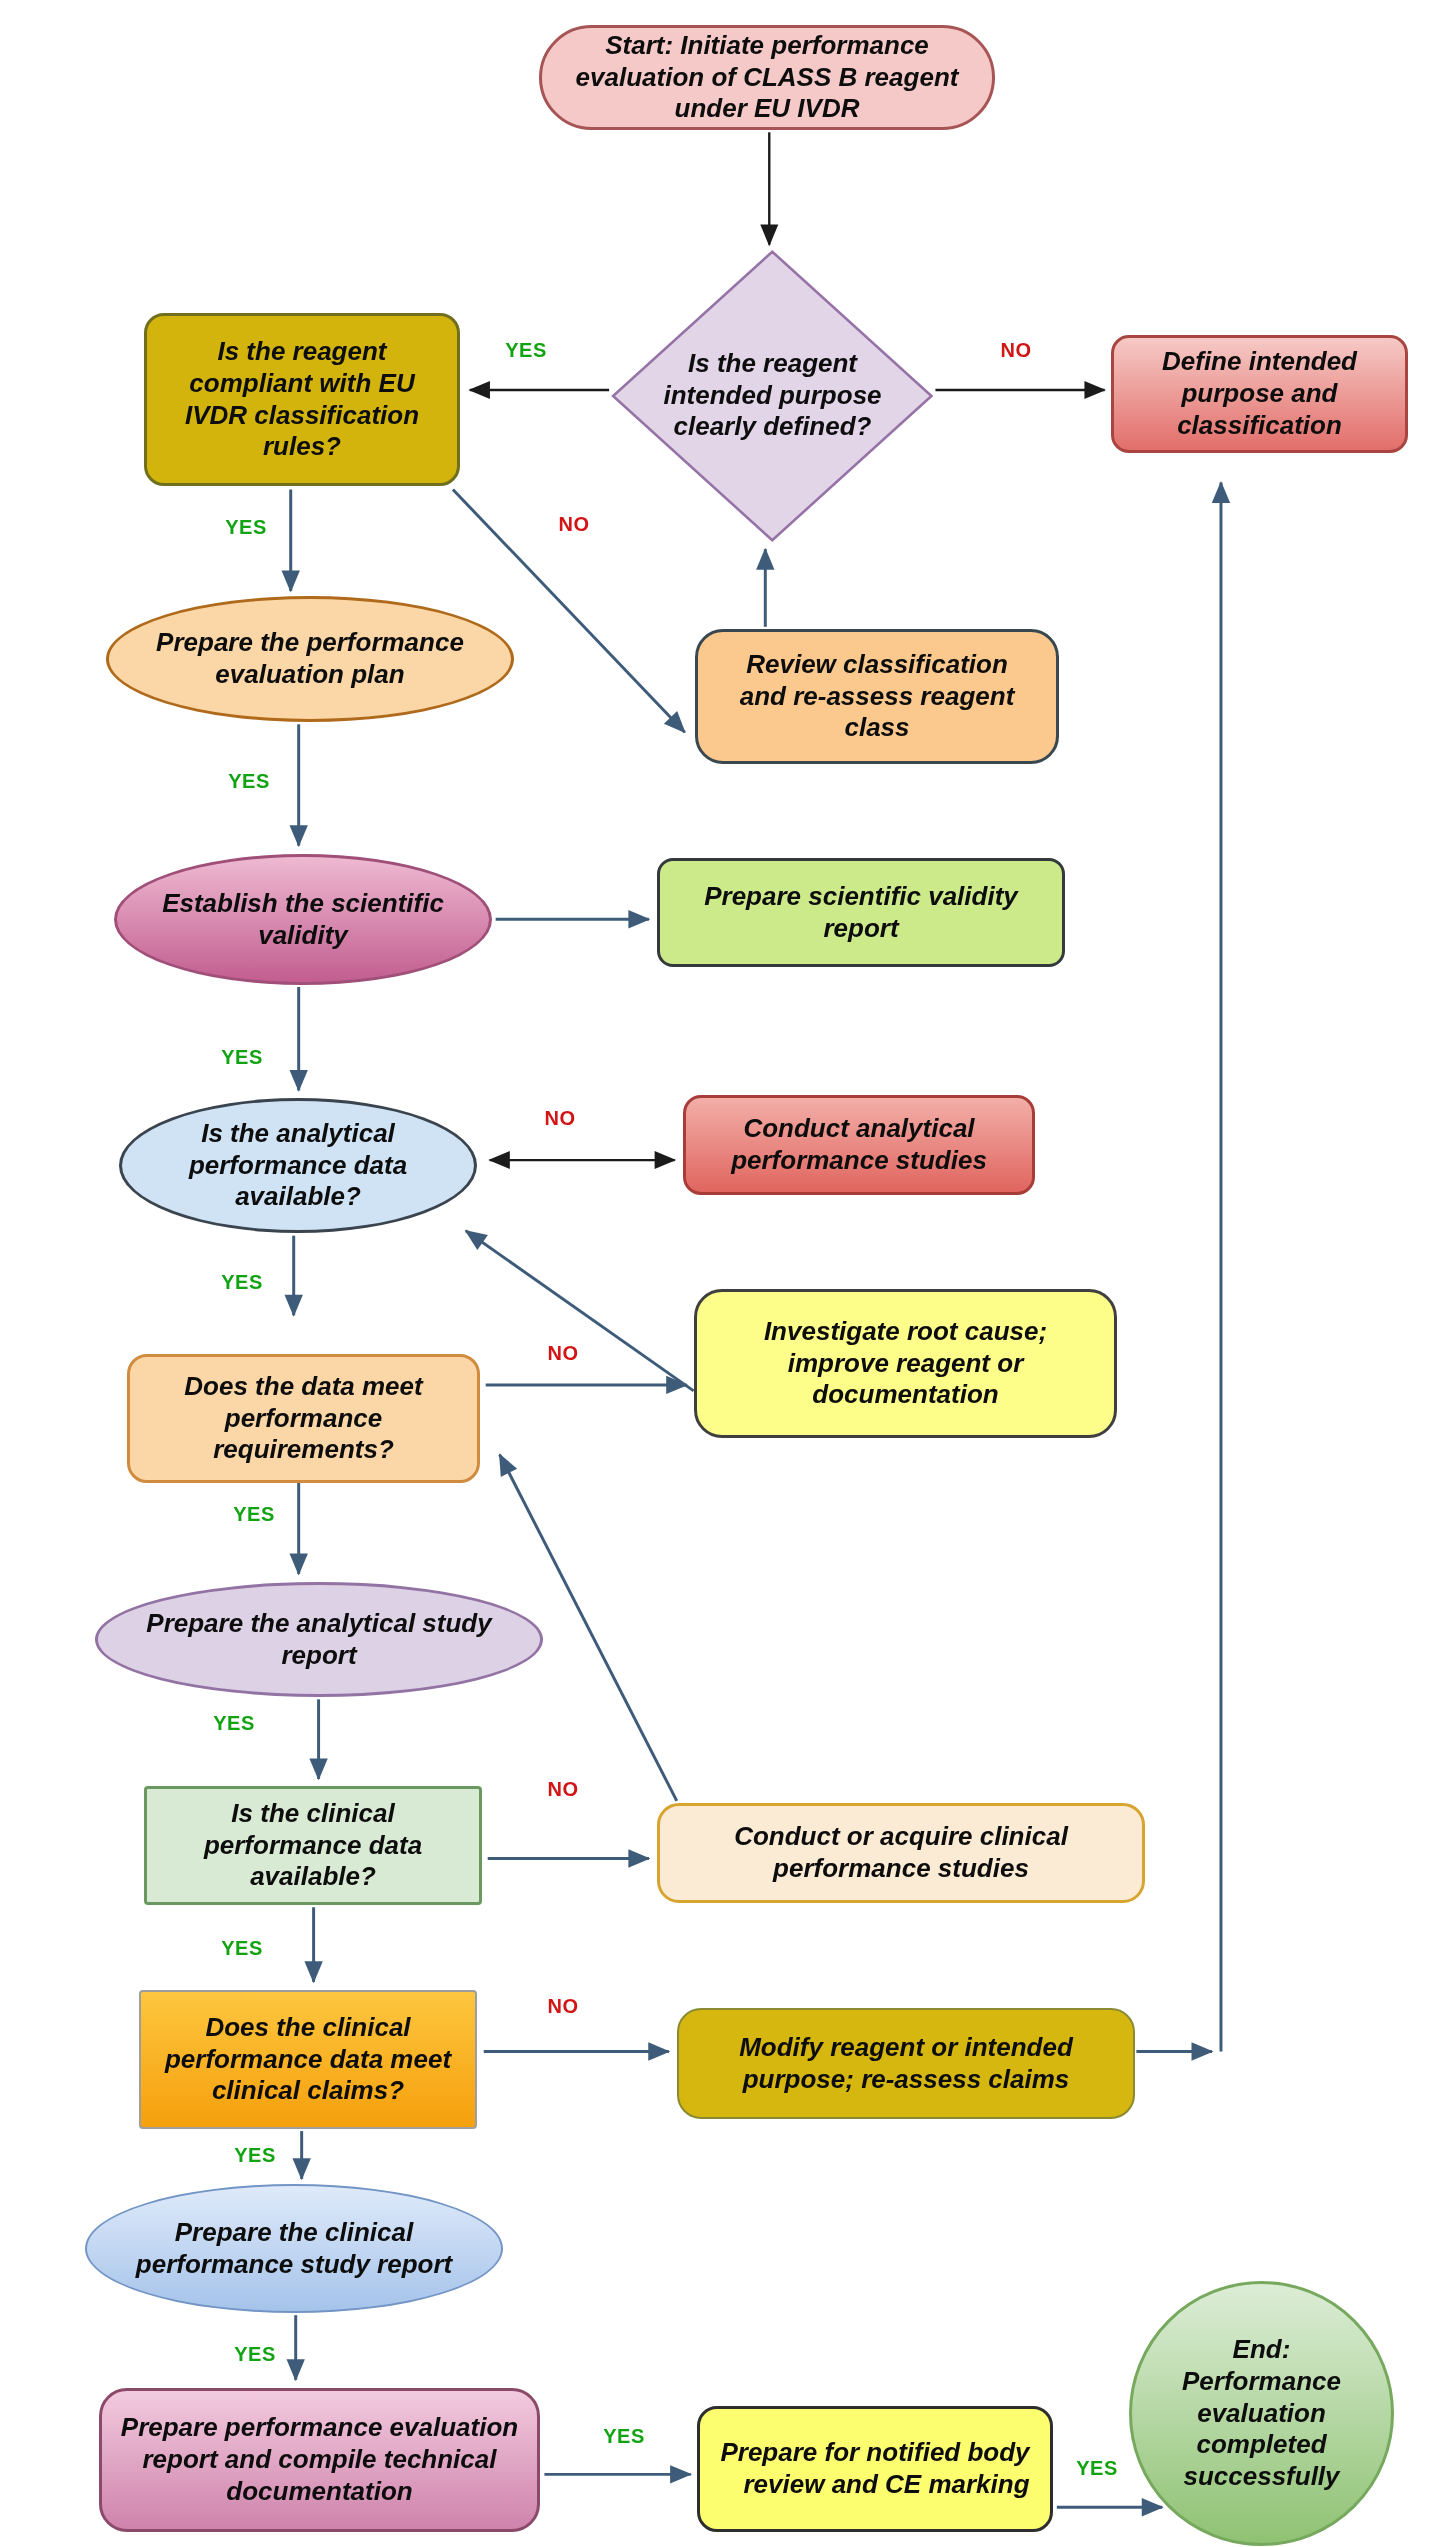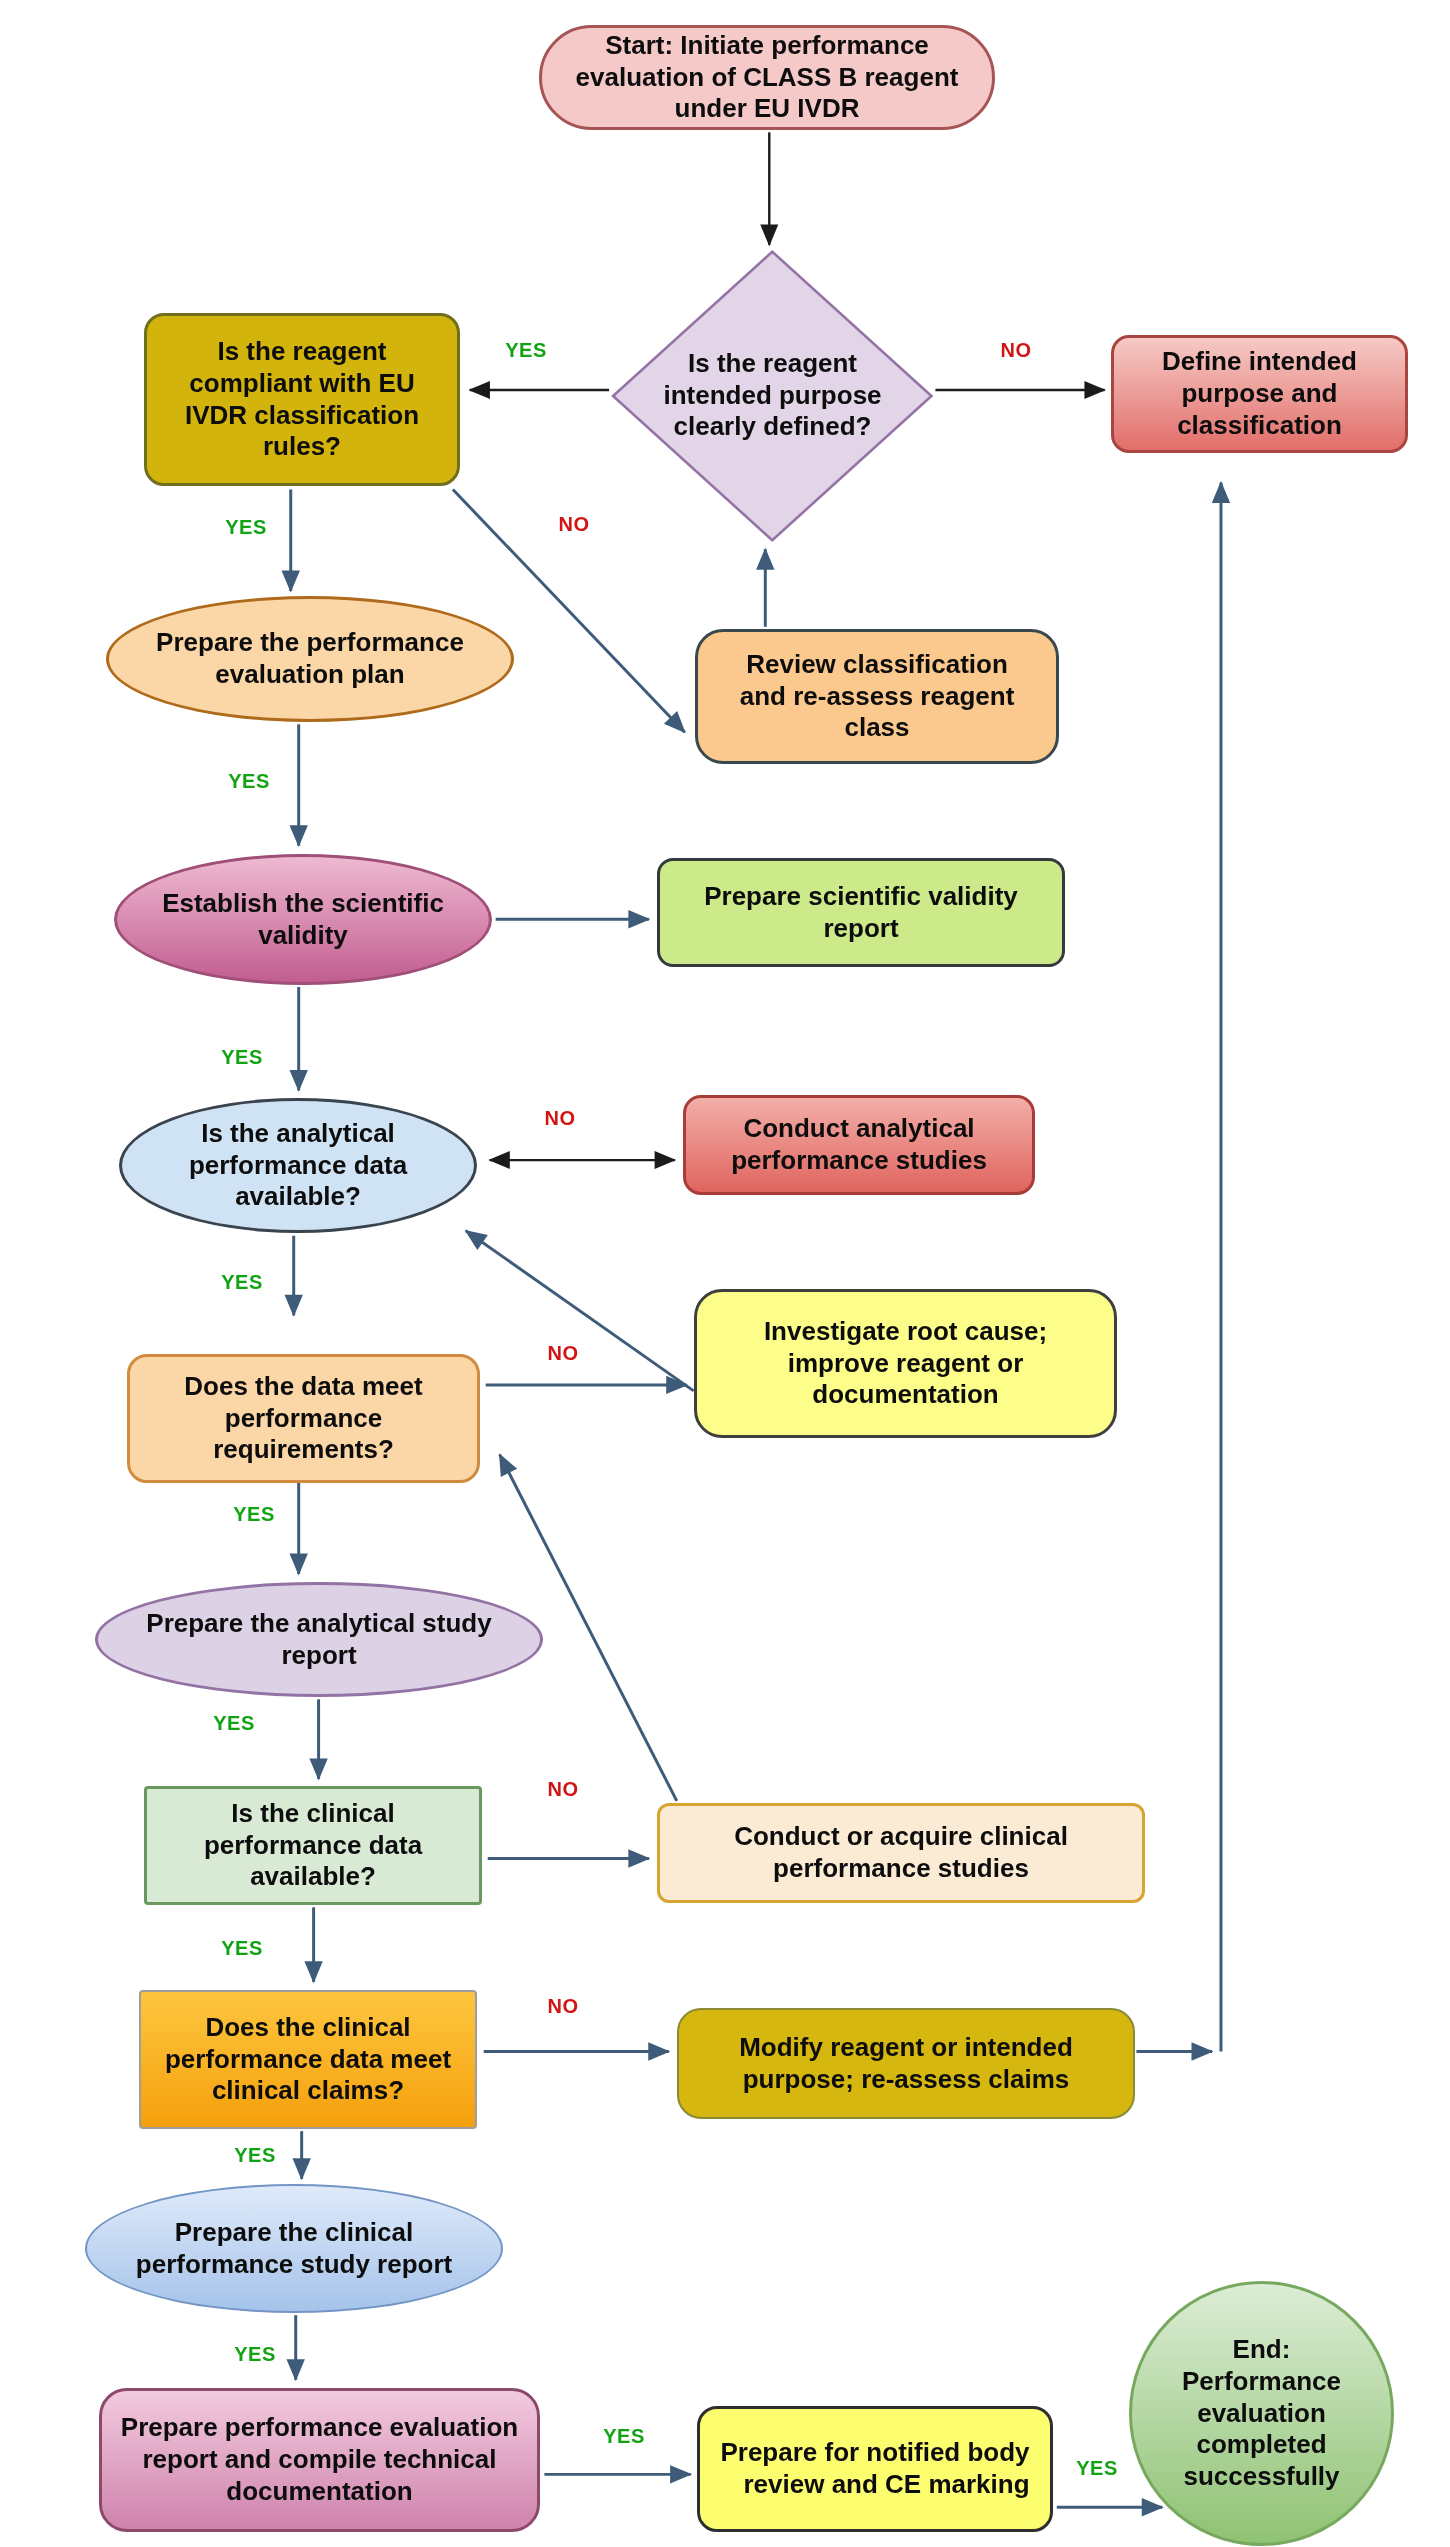--- a/index.html
+++ b/index.html
@@ -15,38 +15,38 @@
   .edge-dark{stroke:var(--c-edge_dark,#1b1b1b);stroke-width:2.4;fill:none;}
   .diamond-shape{fill:var(--c-diamond_fill,#e1d5e7);stroke:var(--c-diamond_border,#9673a6);stroke-width:2.6;}
   .ah-s{fill:var(--c-edge,#3e5c7a);}
   .ah-d{fill:var(--c-edge_dark,#1b1b1b);}
 
   .node{
     position:absolute;
     display:flex;align-items:center;justify-content:center;
     text-align:center;white-space:pre-line;
     font-weight:bold;font-size:26px;line-height:1.22;color:#0d0d0d;
-    box-sizing:border-box;padding:20px 12px;
+    box-sizing:border-box;padding:20px 12px;font-style:italic;
   }
   .ellipse{border-radius:50%;}
   .n-start{background:var(--c-start_fill,#f6c9c9);border:3px solid var(--c-start_border,#a65454);border-radius:54px;}
   .n-diamond{background:transparent;border:none;}
   .n-compliant{background:var(--c-compliant_fill,#d2b40c);border:3px solid var(--c-compliant_border,#6f6f1e);border-radius:20px;}
   .n-define{background:linear-gradient(var(--c-define_top,#f6c9c5),var(--c-define_bottom,#e26e6a));border:3px solid var(--c-define_border,#a94540);border-radius:18px;}
   .n-plan{background:var(--c-plan_fill,#fbd7a8);border:3.5px solid var(--c-plan_border,#b06a1b);}
   .n-review{background:var(--c-review_fill,#fbc98e);border:3px solid var(--c-review_border,#39474f);border-radius:28px;}
   .n-establish{background:linear-gradient(var(--c-establish_top,#eeb9d1),var(--c-establish_bottom,#c25e90));border:3px solid var(--c-establish_border,#9f4f78);}
   .n-scireport{background:var(--c-scireport_fill,#cdea8b);border:3px solid var(--c-scireport_border,#34393c);border-radius:16px;}
   .n-analytical{background:var(--c-analytical_fill,#cfe3f5);border:3.5px solid var(--c-analytical_border,#3a444e);}
   .n-conduct-analytical{background:linear-gradient(var(--c-conduct_analytical_top,#f3aea8),var(--c-conduct_analytical_bottom,#e0655f));border:3px solid var(--c-conduct_analytical_border,#a83c38);border-radius:18px;}
   .n-meets{background:var(--c-meets_fill,#fbd7a8);border:3px solid var(--c-meets_border,#d18b3f);border-radius:20px;margin-top:31px;}
   .n-investigate{background:var(--c-investigate_fill,#fdfd8a);border:3.5px solid var(--c-investigate_border,#3f3f3f);border-radius:28px;}
   .n-analytical-report{background:var(--c-analytical_report_fill,#ddd1e6);border:3px solid var(--c-analytical_report_border,#9273a3);}
   .n-clinical-avail{background:var(--c-clinical_avail_fill,#d8e9d4);border:3px solid var(--c-clinical_avail_border,#69995f);border-radius:4px;}
-  .n-conduct-clinical{background:var(--c-conduct_clinical_fill,#fcebd4);border:3px solid var(--c-conduct_clinical_border,#d7a42f);border-radius:12px;}
+  .n-conduct-clinical{background:var(--c-conduct_clinical_fill,#fcebd4);border:3px solid var(--c-conduct_clinical_border,#d7a42f);border-radius:22px;}
   .n-claims{background:linear-gradient(var(--c-claims_top,#fdc63e),var(--c-claims_bottom,#f5a00d));border:2px solid var(--c-claims_border,#9e9e9e);border-radius:4px;}
   .n-modify{background:var(--c-modify_fill,#d5b70f);border:2.5px solid var(--c-modify_border,#8a8a33);border-radius:24px;}
   .n-clinical-report{background:linear-gradient(var(--c-clinical_report_top,#dfeafa),var(--c-clinical_report_bottom,#a5c3ea));border:2.5px solid var(--c-clinical_report_border,#7295c5);}
   .n-per{background:linear-gradient(var(--c-per_top,#f2cade),var(--c-per_bottom,#cf83ac));border:3px solid var(--c-per_border,#8c4a6b);border-radius:28px;}
   .n-notified{background:var(--c-notified_fill,#fdfd70);border:3.5px solid var(--c-notified_border,#2e2e2e);border-radius:20px;}
   .n-end{background:linear-gradient(var(--c-end_top,#dcedd6),var(--c-end_bottom,#8fc273));border:3px solid var(--c-end_border,#76a85e);}
 
   .lbl{
     position:absolute;transform:translate(-50%,-50%);
     font-weight:bold;font-size:20px;letter-spacing:0.5px;

